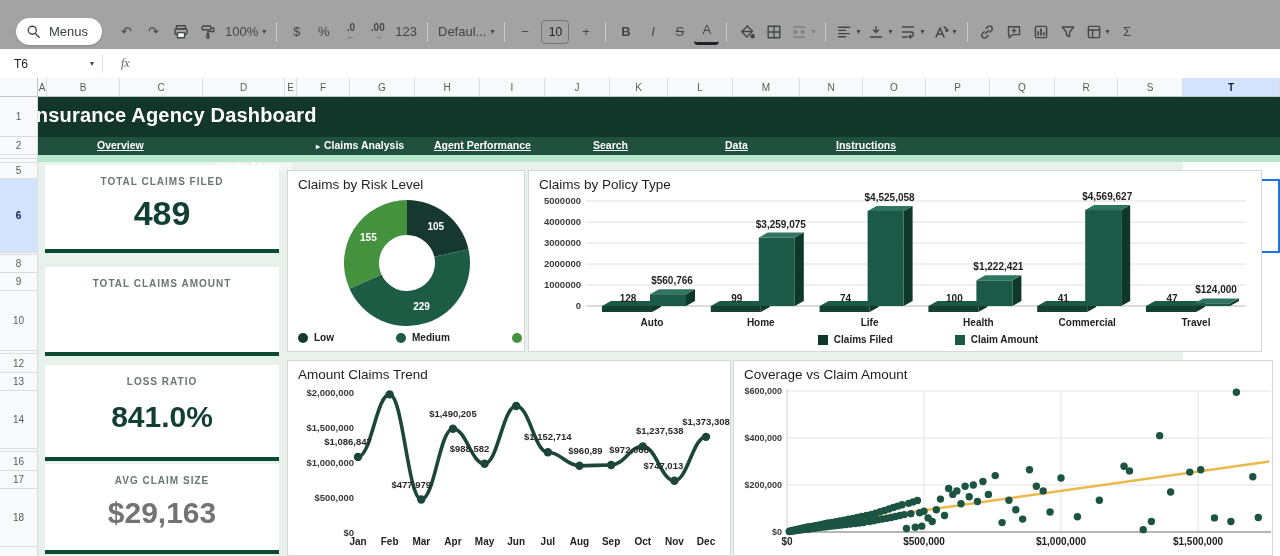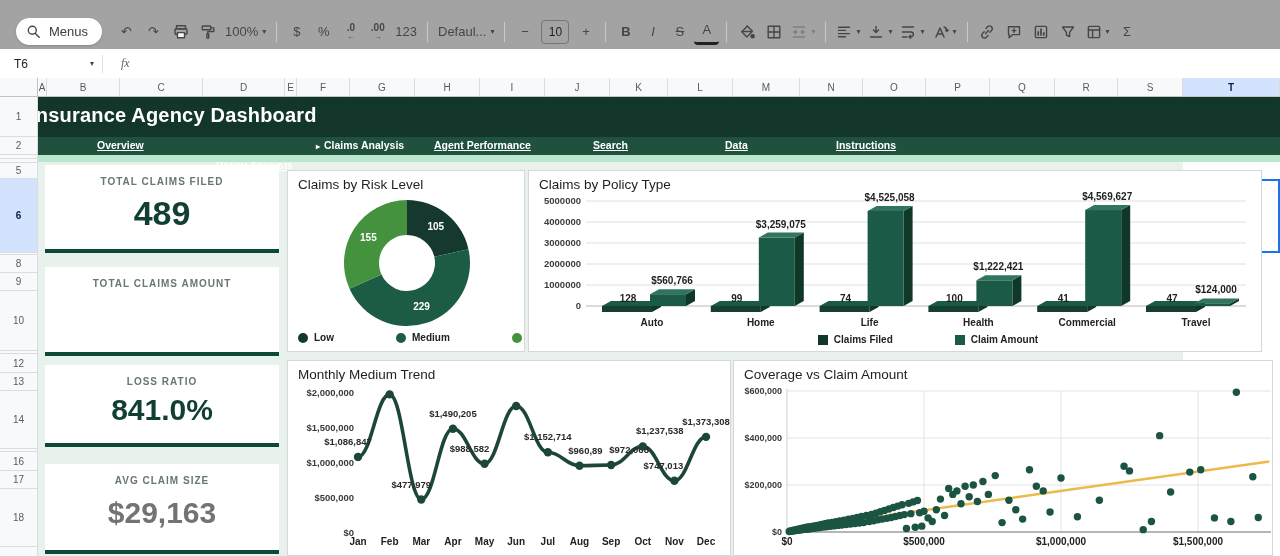--- a/index.html
+++ b/index.html
@@ -293,21 +293,21 @@
     <div id="kpis">
         <div class="kpi" style="top: 68px; height: 88px;">
           <div class="klabel">TOTAL CLAIMS FILED</div>
           <div class="kvalue" style="font-size:34px;color:#123f33">489</div>
           <div class="kbar" style="background:#0d4a36"></div>
         </div>
         <div class="kpi" style="top: 170px; height: 89px;">
           <div class="klabel">TOTAL CLAIMS AMOUNT</div>
           <div class="kbar" style="background:#0d4a36"></div>
         </div>
-        <div class="kpi" style="top: 268px; height: 82px;">
+        <div class="kpi" style="top: 268px; height: 96px;">
           <div class="klabel">LOSS RATIO</div>
           <div class="kvalue" style="font-size:30px;color:#123f33">841.0%</div>
           <div class="kbar" style="background:#0d4a36"></div>
         </div>
         <div class="kpi" style="top: 367px; height: 90px;">
           <div class="klabel">AVG CLAIM SIZE</div>
           <div class="kvalue" style="font-size:30px;color:#737373">$29,163</div>
           <div class="kbar" style="background:#0d4a36"></div>
         </div>
       </div>
@@ -414,21 +414,21 @@
             <span>Claims Filed</span>
           </div>
           <div class="li">
             <span class="sq" style="background:#1b5a47"></span>
             <span>Claim Amount</span>
           </div>
         </div>
     </div>
 
     <div class="card" id="card-line" style="left:249px;top:263px;width:444px;height:196px;">
-      <div class="ctitle">Monthly Medium Trend</div>
+      <div class="ctitle">Amount Claims Trend</div>
       <svg width="444" height="196">
           <text x="66" y="175" font-size="9.5" font-family="Liberation Sans, sans-serif" font-weight="bold" fill="#3a3a3a" text-anchor="end">$0</text>
           <text x="66" y="140" font-size="9.5" font-family="Liberation Sans, sans-serif" font-weight="bold" fill="#3a3a3a" text-anchor="end">$500,000</text>
           <text x="66" y="105" font-size="9.5" font-family="Liberation Sans, sans-serif" font-weight="bold" fill="#3a3a3a" text-anchor="end">$1,000,000</text>
           <text x="66" y="70" font-size="9.5" font-family="Liberation Sans, sans-serif" font-weight="bold" fill="#3a3a3a" text-anchor="end">$1,500,000</text>
           <text x="66" y="35" font-size="9.5" font-family="Liberation Sans, sans-serif" font-weight="bold" fill="#3a3a3a" text-anchor="end">$2,000,000</text>
           <path d="M70 95.92071000000001 C83.18333333333334 95.92071000000001 88.45666666666666 33.400000000000006 101.64 33.400000000000006 C114.82333333333334 33.400000000000006 120.09666666666666 138.54147 133.28 138.54147 C146.46333333333334 138.54147 151.73666666666668 67.68565 164.92000000000002 67.68565 C178.10333333333335 67.68565 183.37666666666667 102.79926 196.56 102.79926 C209.74333333333334 102.79926 215.01666666666665 44.95 228.2 44.95 C241.38333333333333 44.95 246.6566666666667 91.31002 259.84000000000003 91.31002 C273.02333333333337 91.31002 278.2966666666667 104.7377 291.48 104.7377 C304.66333333333336 104.7377 309.93666666666667 103.95524 323.12 103.95524 C336.30333333333334 103.95524 341.57666666666665 85.37234 354.76 85.37234 C367.9433333333333 85.37234 373.21666666666664 119.70909 386.4 119.70909 C399.5833333333333 119.70909 404.8566666666667 75.86844 418.04 75.86844" fill="none" stroke="#1c463a" stroke-width="3.6" stroke-linecap="round"></path>
           <circle cx="70" cy="95.92071000000001" r="4.2" fill="#1c463a"></circle>
           <text x="60" y="83.92071000000001" font-size="9.5" font-family="Liberation Sans, sans-serif" font-weight="600" fill="#2a2a2a" text-anchor="middle">$1,086,847</text>
           <text x="70" y="184" font-size="10" font-family="Liberation Sans, sans-serif" font-weight="bold" fill="#222" text-anchor="middle">Jan</text>

